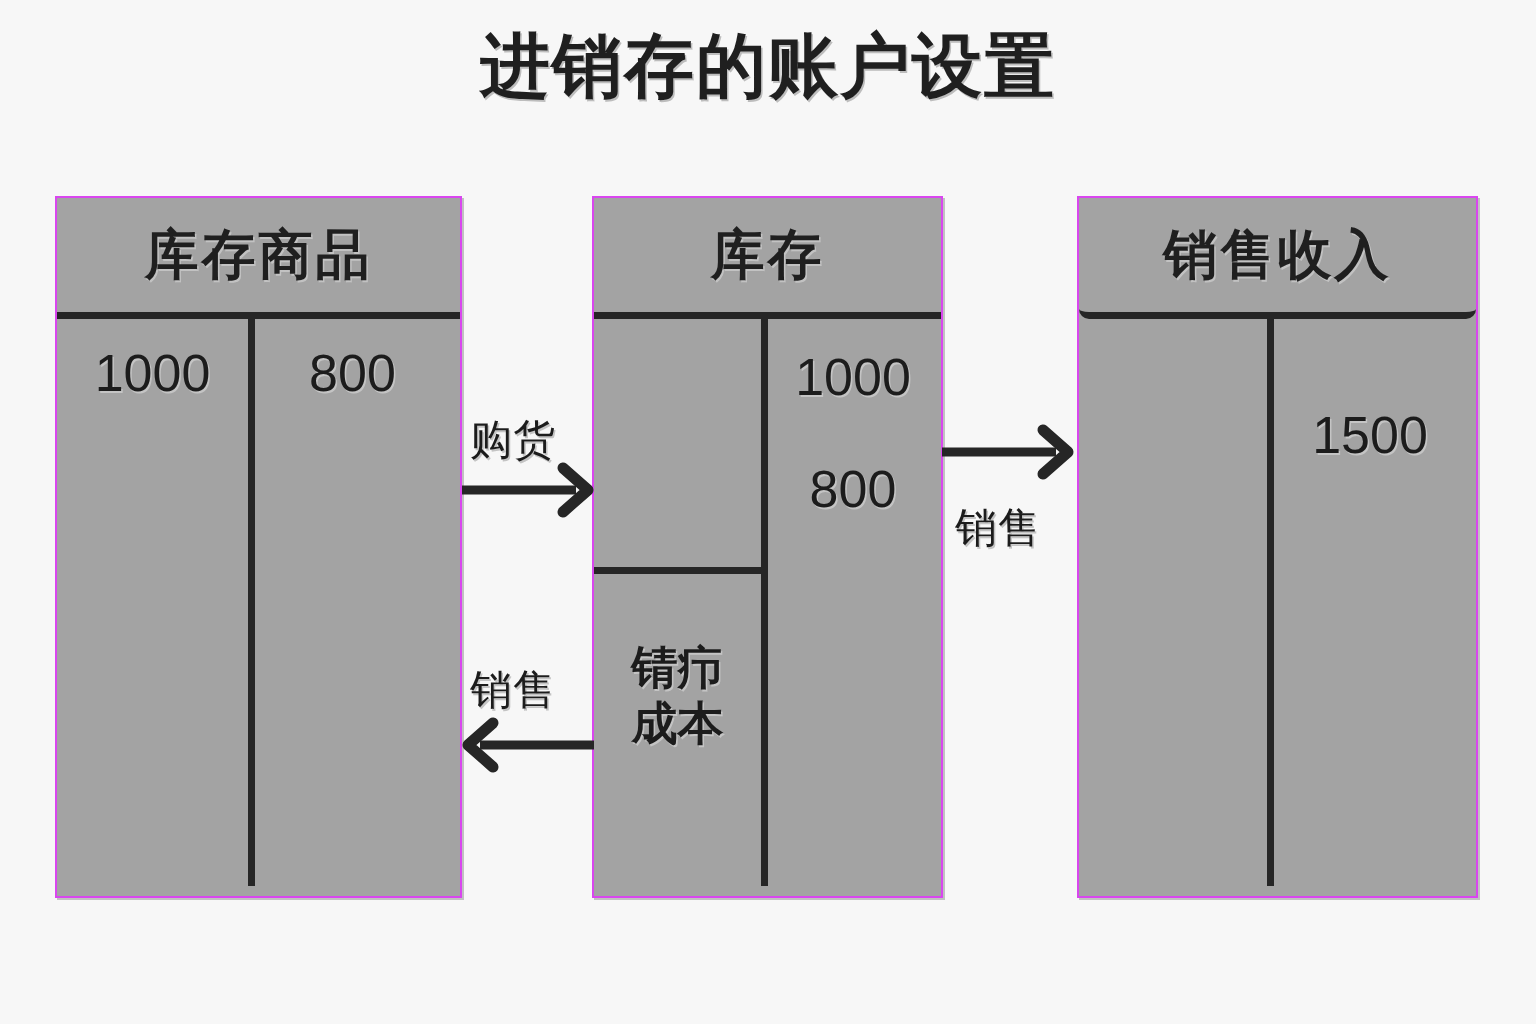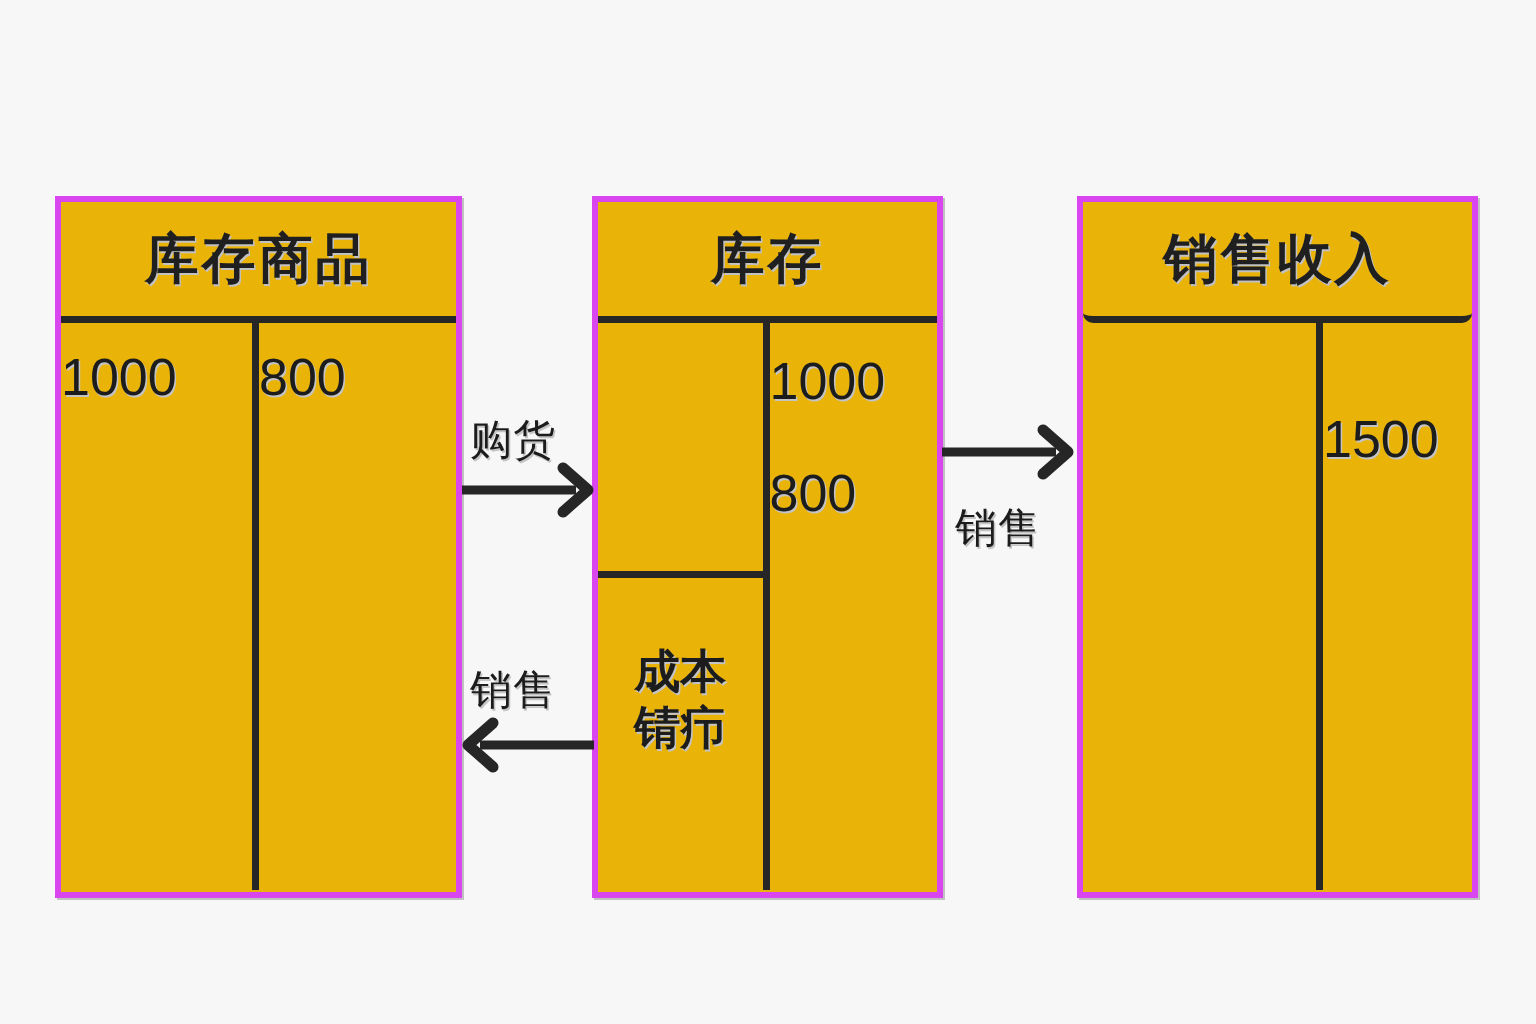--- a/index.html
+++ b/index.html
@@ -35,22 +35,22 @@
     line-height: 1.1;
     color: #1f1f1f;
     text-shadow: 1.5px 1.5px 0 #bdbdbd;
     white-space: nowrap;
   }
 
   
   .t-account {
     position: absolute;
     box-sizing: border-box;
-    border: 6px solid #d946ef;
-    background: #eab308;
+    border: 2px solid #d946ef;
+    background: #a3a3a3;
     box-shadow: 2px 2px 0 rgba(150,150,150,0.55);
   }
   .acct-header {
     position: absolute;
     left: 0;
     top: 0;
     width: 100%;
     box-sizing: border-box;
     display: flex;
     align-items: center;
@@ -73,20 +73,21 @@
   .col {
     position: relative;
     box-sizing: border-box;
     height: 100%;
   }
   .col-left { border-right: 7px solid #262626; }
 
   .amount {
     position: absolute;
     width: 100%;
+    text-align: center;
     font-size: 52px;
     font-weight: normal;
     color: #1c1c1c;
     text-shadow: 1.5px 1.5px 0 #c4c4c4;
     white-space: nowrap;
   }
   .cn-label {
     position: absolute;
     width: 100%;
     text-align: center;
@@ -119,53 +120,54 @@
     color: #1c1c1c;
     text-shadow: 1.5px 1.5px 0 #c4c4c4;
     white-space: nowrap;
   }
 </style>
 </head>
 <body>
 
 <div id="stage">
 
+  <div class="page-title">进销存的账户设置</div>
 
   <div class="t-account" style="left:55px; top:196px; width:407px; height:702px;">
     <div class="acct-header" style="height:121px;">库存商品</div>
     <div class="acct-body" style="top:121px; height:567px;">
       <div class="col col-left" style="width:198px;">
         <div class="amount" style="top:24px;">1000</div>
       </div>
       <div class="col" style="width:195px;">
         <div class="amount" style="top:24px;">800</div>
       </div>
     </div>
   </div>
 
   <div class="t-account" style="left:592px; top:196px; width:351px; height:702px;padding-left:6px;">
     <div class="acct-header" style="height:121px;">库存</div>
     <div class="acct-body" style="top:121px; height:567px;">
       <div class="col col-left" style="width:174px;">
         <div class="sub-divider" style="top:248px;"></div>
         <div class="cn-label" style="top:320px;">
+          <div>锖疖</div>
           <div>成本</div>
-          <div>锖疖</div>
         </div>
       </div>
       <div class="col" style="width:170px;">
         <div class="amount" style="top:28px;">1000</div>
         <div class="amount" style="top:140px;">800</div>
       </div>
     </div>
   </div>
 
   <div class="t-account" style="left:1077px; top:196px; width:401px; height:702px;">
     <div class="acct-header" style="height:121px;border-radius:10px;">销售收入</div>
-    <div class="acct-body" style="top:121px; height:567px;padding-left:45px;">
+    <div class="acct-body" style="top:121px; height:567px;">
       <div class="col col-left" style="width:195px;">
         <div class="amount" style="top:86px;"></div>
       </div>
       <div class="col" style="width:192px;">
         <div class="amount" style="top:86px;">1500</div>
       </div>
     </div>
   </div>
 
   <div class="arrow-label" style="left:470px; top:412px;">购货</div>

